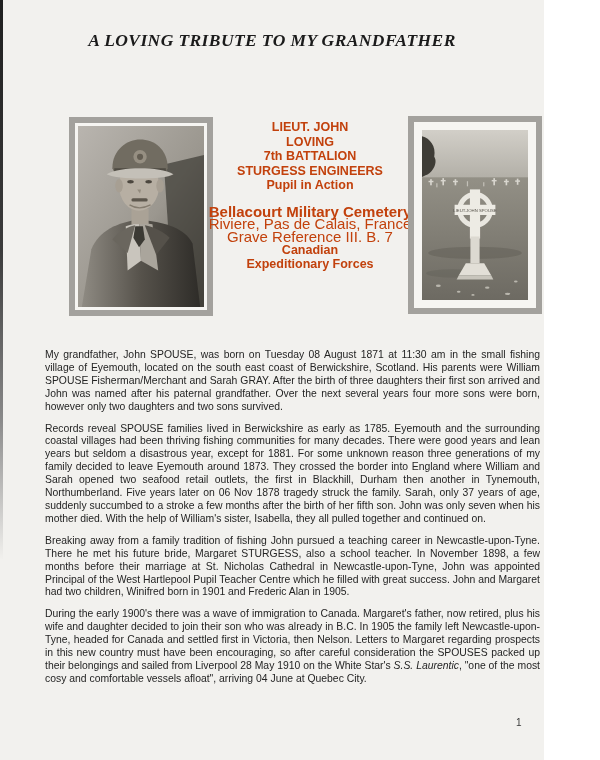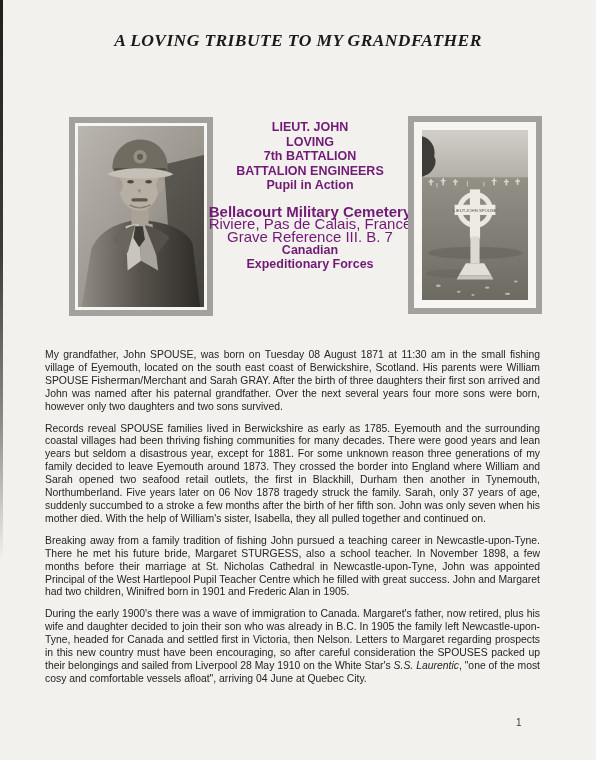--- a/index.html
+++ b/index.html
@@ -1,18 +1,18 @@
 <!DOCTYPE html>
 <html><head>
 <meta charset="utf-8">
 <style>
   html,body{margin:0;padding:0;}
   .page{
     position:relative;
-    width:596px;height:760px;
+    width:544px;height:760px;
     background:#f2f1ee;
     overflow:hidden;
     font-family:"Liberation Sans", sans-serif;
     color:#222;
   }
   .scan-edge{
     position:absolute;left:0;top:0;width:3px;height:560px;
     background:linear-gradient(to bottom,#1f1f1f 0%,#3c3c3c 45%,#8a8a8a 75%,rgba(138,138,138,0) 100%);
   }
   .doc-title{
@@ -31,21 +31,21 @@
     position:absolute;box-sizing:border-box;
     background:#f6f5f2;
   }
   .photo-frame svg{display:block;width:100%;height:100%;}
   .portrait-frame{left:69px;top:117px;width:144px;height:199px;}
   .portrait-frame .matte{left:6px;top:6px;right:6px;bottom:6px;padding:3px;}
   .grave-frame{left:408px;top:116px;width:134px;height:198px;}
   .grave-frame .matte{left:6px;top:6px;right:6px;bottom:6px;padding:8px;}
   .header-block{
     position:absolute;left:200px;top:120px;width:220px;
-    text-align:center;color:#701a75;
+    text-align:center;color:#c2410c;
   }
   .name-block div{
     font-size:12.5px;font-weight:bold;line-height:14.6px;
   }
   .cemetery-block{margin-top:13px;font-size:15px;line-height:12.4px;}
   .cemetery-block .bold{font-weight:bold;}
   .force-block{margin-top:1px;}
   .force-block div{font-size:12.5px;font-weight:bold;line-height:13.8px;}
   .body-text{
     position:absolute;left:45px;top:349px;width:511px;
@@ -112,21 +112,21 @@
         <circle cx="65" cy="32" r="3.2" fill="#645e53"></circle>
       </svg>
     </div>
   </div>
 
   <div class="header-block">
     <div class="name-block">
       <div>LIEUT. JOHN</div>
       <div>LOVING</div>
       <div>7th BATTALION</div>
-      <div>BATTALION ENGINEERS</div>
+      <div>STURGESS ENGINEERS</div>
       <div>Pupil in Action</div>
     </div>
     <div class="cemetery-block">
       <div class="bold">Bellacourt Military Cemetery</div>
       <div>Riviere, Pas de Calais, France</div>
       <div>Grave Reference III. B. 7</div>
     </div>
     <div class="force-block">
       <div>Canadian</div>
       <div>Expeditionary Forces</div>

